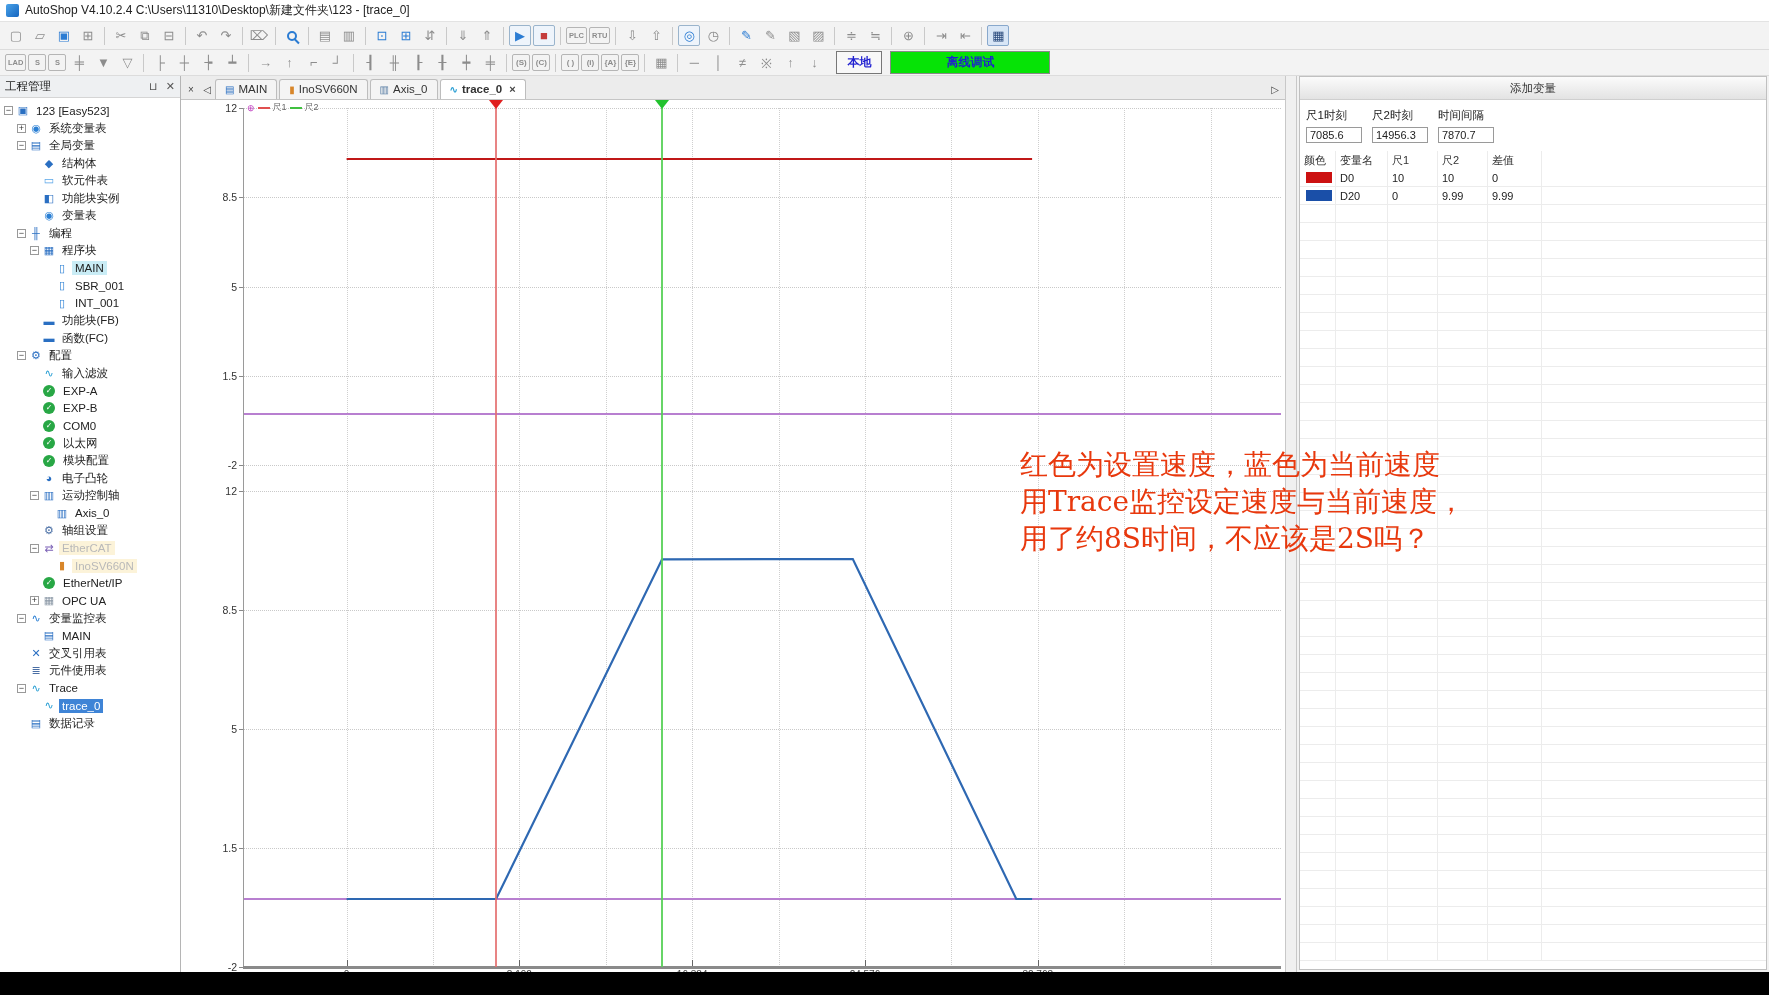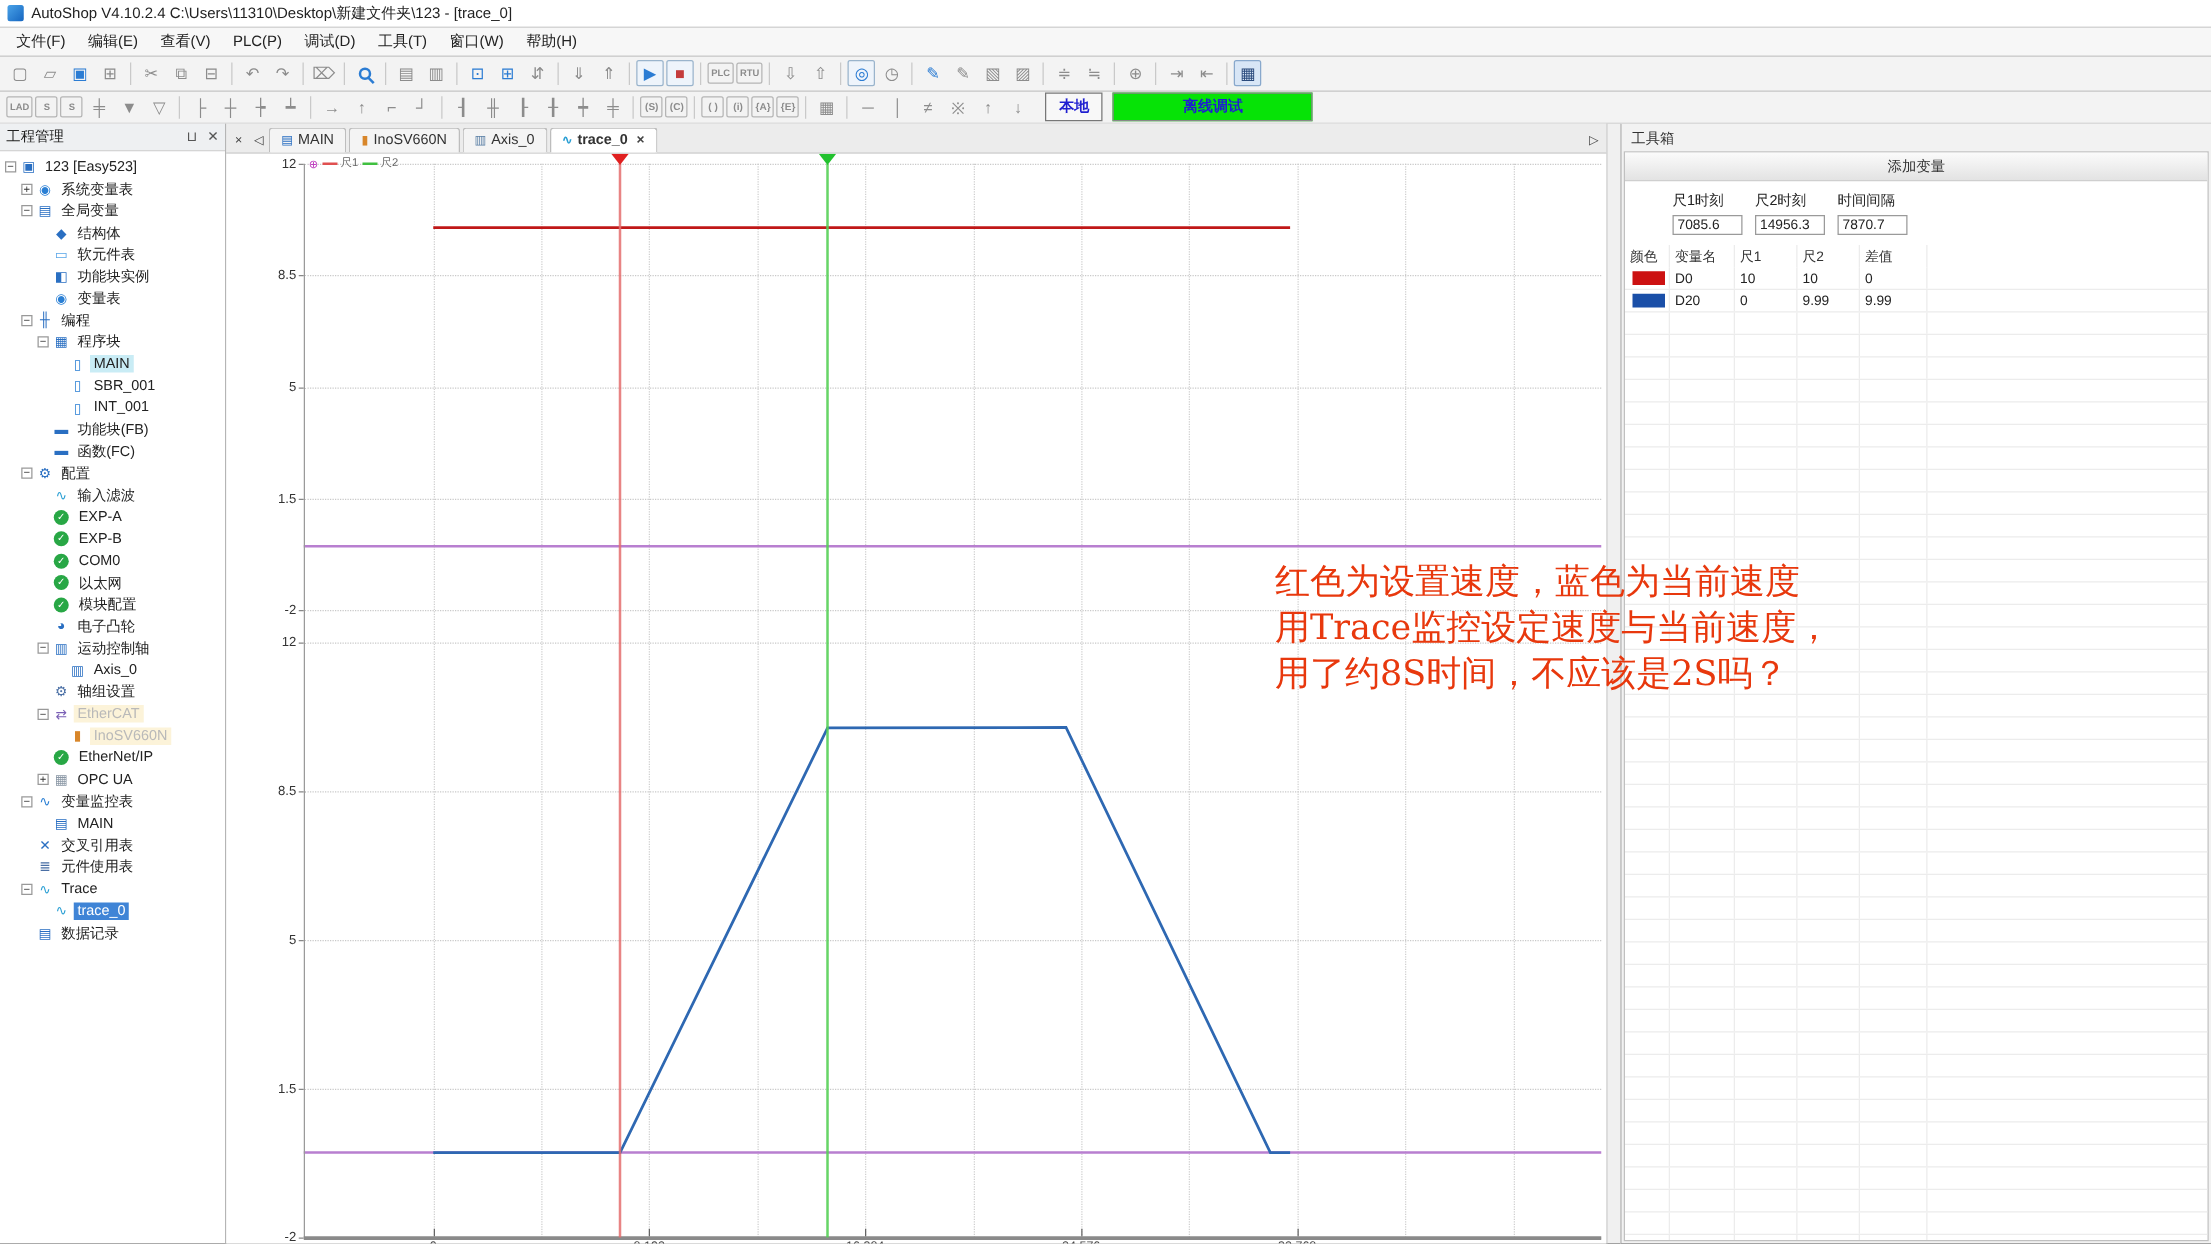--- a/index.html
+++ b/index.html
@@ -86,21 +86,21 @@
   #tracesvg { position:absolute; left:0; top:0; z-index:3; }
 
   .vscroll { width:12px; background:#f0f0f0; border-left:1px solid #c8c8c8;
              border-right:1px solid #c8c8c8; flex:none; }
   .rightpanel { width:472px; background:#f2f2f2; display:flex; flex-direction:column; flex:none; }
   .rp-head { height:22px; display:flex; align-items:center; font-size:11.5px; padding:0 8px; color:#333; }
   .rp-body { flex:1; margin:0 2px 2px 2px; background:#fff; border:1px solid #c0c0c0;
              position:relative; overflow:hidden; }
   .addbar { height:23px; background:linear-gradient(#fbfbfb,#e3e3e3); border-bottom:1px solid #cfcfcf;
             display:flex; align-items:center; justify-content:center; font-size:11.5px; color:#333; }
-  .fields { display:flex; padding:8px 6px 2px 6px; gap:10px; font-size:11.5px;margin-left:32px; }
+  .fields { display:flex; padding:8px 6px 2px 6px; gap:10px; font-size:11.5px; }
   .fcol { display:flex; flex-direction:column; gap:4px; }
   .fbox { border:1px solid #9a9a9a; width:56px; height:16px; font-size:11px; padding:1px 3px;
           background:#fff; color:#222; }
   .vtable { margin-top:6px; font-size:11px; }
   .vhead, .vrow { display:flex; height:18px; align-items:center; }
   .vhead span { color:#333; }
   .vrow { border-bottom:1px solid #ececec; }
   .cell { height:100%; display:flex; align-items:center; padding-left:4px;
           border-right:1px solid #ececec; flex:none; }
   .c0 { width:36px; } .c1 { width:52px; } .c2 { width:50px; } .c3 { width:50px; }
@@ -114,30 +114,20 @@
 </head>
 <body>
 
 <div class="page">
 
   <div class="titlebar">
     <span class="appicon"></span>
     <span>AutoShop V4.10.2.4  C:\Users\11310\Desktop\新建文件夹\123 - [trace_0]</span>
   </div>
 
-  <div class="menubar" id="menubar">
-      <span>文件(F)</span>
-      <span>编辑(E)</span>
-      <span>查看(V)</span>
-      <span>PLC(P)</span>
-      <span>调试(D)</span>
-      <span>工具(T)</span>
-      <span>窗口(W)</span>
-      <span>帮助(H)</span>
-    </div>
 
   <div class="tbar" id="tb1">
       <span class="tbtn">
         <span>▢</span>
       </span>
       <span class="tbtn">
         <span>▱</span>
       </span>
       <span class="tbtn b">
         <span>▣</span>
@@ -697,23 +687,20 @@
           <svg width="1104" height="872" id="tracesvg">
             <polyline points="165.6,59 851.09,59" fill="none" stroke="#c01818" stroke-width="2.2"></polyline>
             <polyline points="165.6,799 315.04947519999996,799 481.0582796,459.34 671.808,459 835.271,799 851.09,799" fill="none" stroke="#2e68b2" stroke-width="2.2"></polyline>
           </svg>
         </div>
     </div>
 
     <div class="vscroll"></div>
 
     <div class="rightpanel">
-      <div class="rp-head">
-        <span>工具箱</span>
-      </div>
       <div class="rp-body">
         <div class="addbar">
           <span>添加变量</span>
         </div>
         <div class="fields">
           <div class="fcol">
             <span>尺1时刻</span>
             <div class="fbox">7085.6</div>
           </div>
           <div class="fcol">

